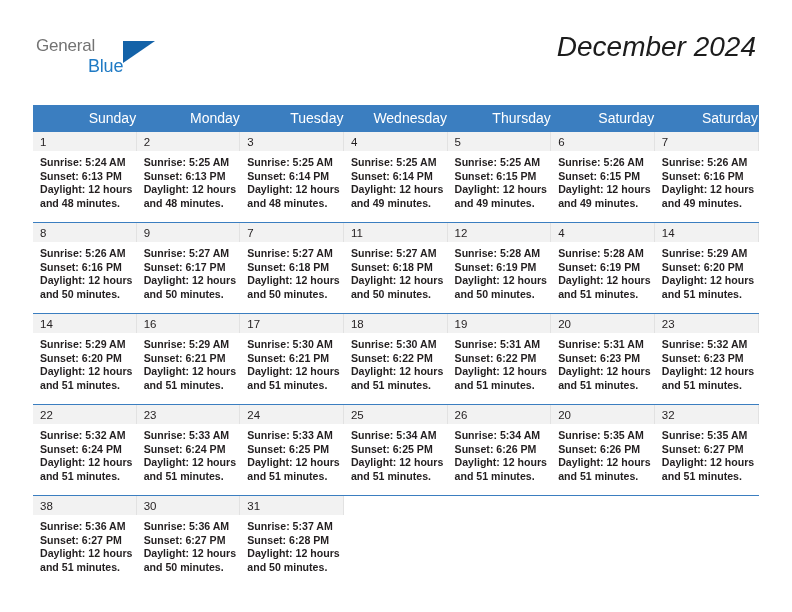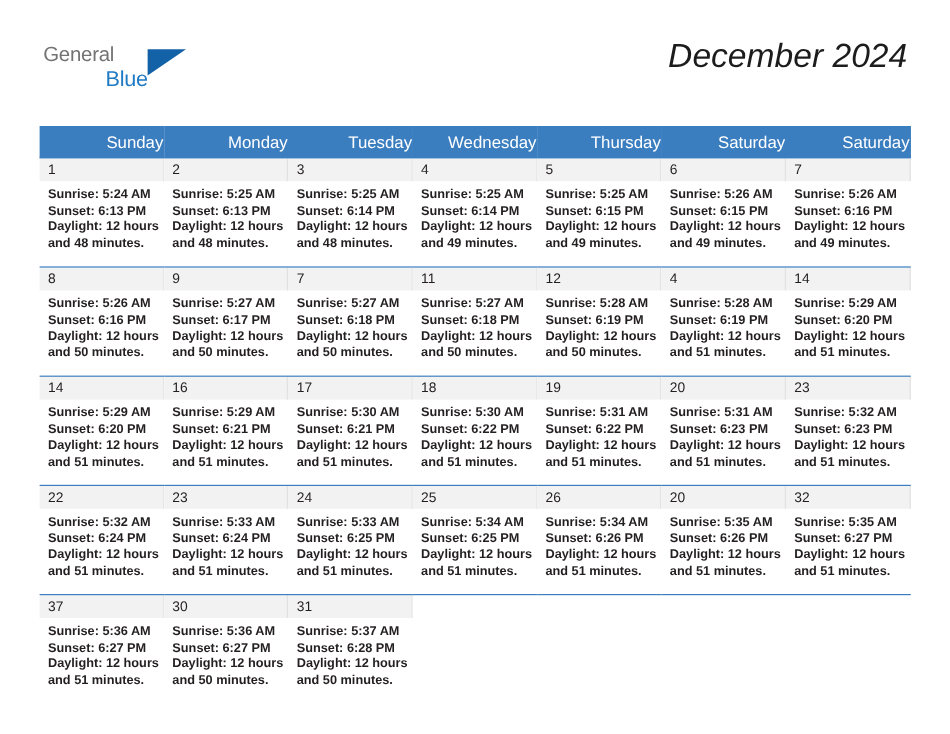--- a/index.html
+++ b/index.html
@@ -437,21 +437,21 @@
             <div>Sunrise: 5:35 AM</div>
             <div>Sunset: 6:27 PM</div>
             <div>Daylight: 12 hours</div>
             <div>and 51 minutes.</div>
           </div>
         </td>
       </tr>
 
       <tr>
         <td>
-          <div class="daynum">37</div>
+          <div class="daynum">38</div>
           <div class="details">
             <div>Sunrise: 5:36 AM</div>
             <div>Sunset: 6:27 PM</div>
             <div>Daylight: 12 hours</div>
             <div>and 51 minutes.</div>
           </div>
         </td>
         <td>
           <div class="daynum">30</div>
           <div class="details">

